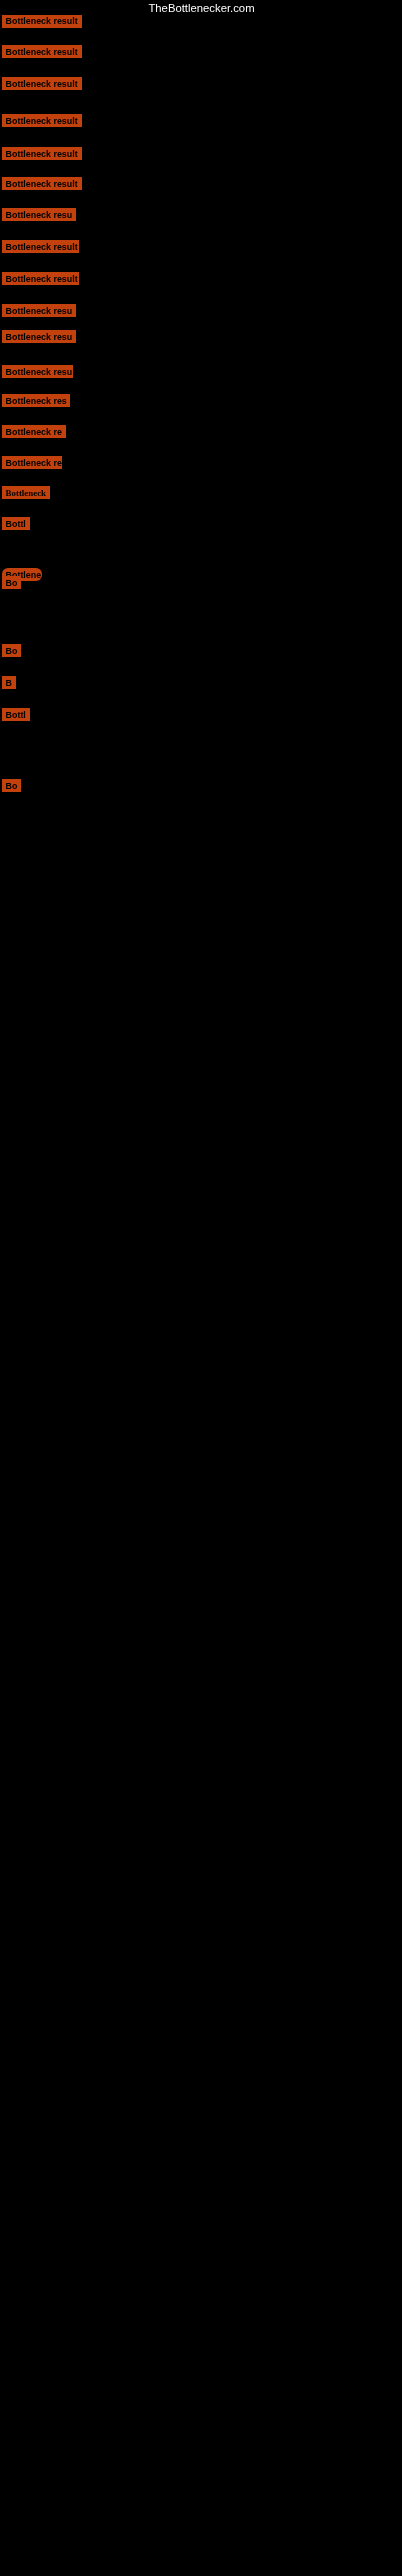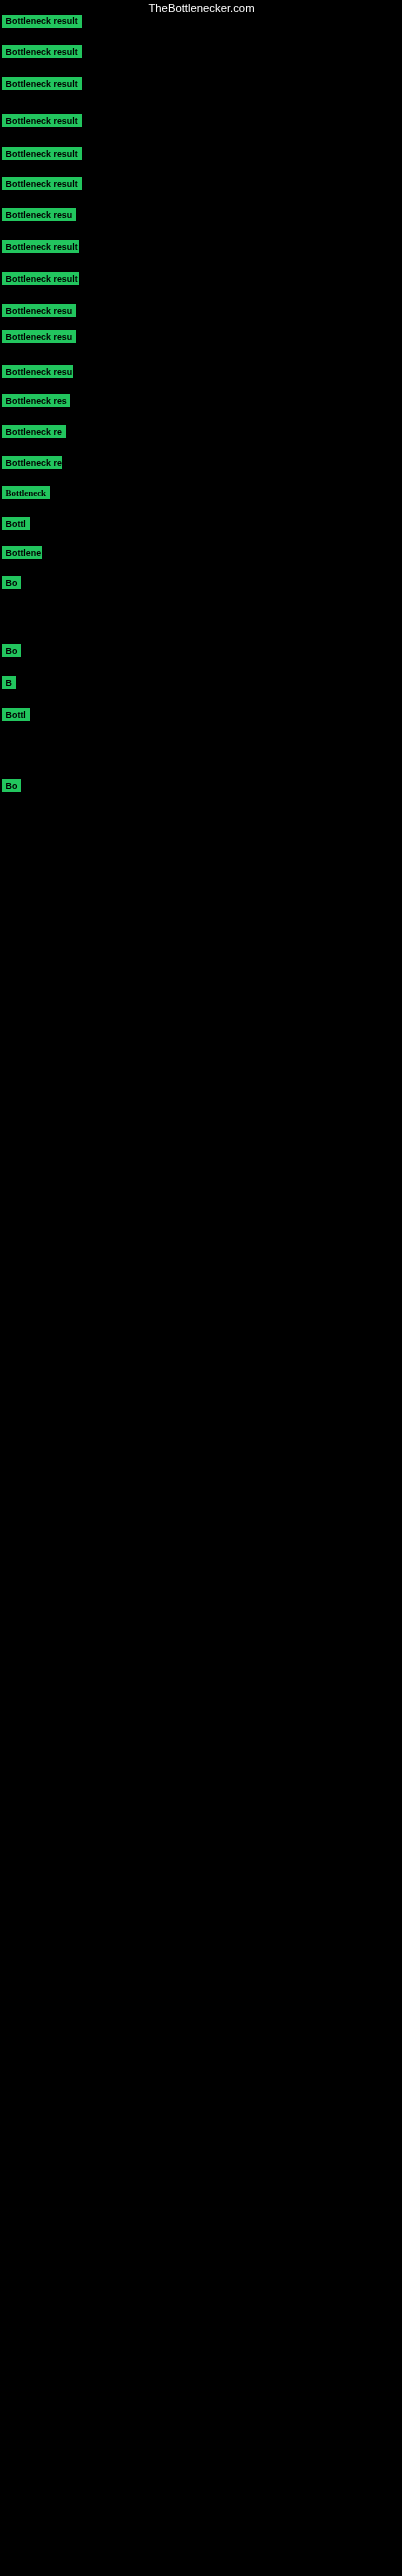--- a/index.html
+++ b/index.html
@@ -17,21 +17,21 @@
     .site-title {
       text-align: center;
       color: #fff;
       font-size: 11.3px;
       padding: 2px 0;
       position: absolute;
       width: 100%;
       top: 0;
     }
     .bottleneck-badge {
-      background-color: #22c55e;
+      background-color: #c2410c;
       color: #000;
       font-size: 8.9px;
       font-weight: bold;
       padding: 1.6px 4px;
       display: inline-block;
       position: absolute;
       left: 1.6px;
       white-space: nowrap;
       overflow: hidden;
       text-align: center;
@@ -53,20 +53,20 @@
     <div class="bottleneck-badge" style="top: 240px; max-width: 77px;">Bottleneck result</div>
     <div class="bottleneck-badge" style="top: 272px; max-width: 77px;">Bottleneck result</div>
     <div class="bottleneck-badge" style="top: 304px; max-width: 74px;">Bottleneck resu</div>
     <div class="bottleneck-badge" style="top: 330px; max-width: 74px;">Bottleneck resu</div>
     <div class="bottleneck-badge" style="top: 365px; max-width: 71px;">Bottleneck resu</div>
     <div class="bottleneck-badge" style="top: 394px; max-width: 68px;">Bottleneck res</div>
     <div class="bottleneck-badge" style="top: 425px; max-width: 64px;">Bottleneck re</div>
     <div class="bottleneck-badge" style="top: 456px; max-width: 60px;">Bottleneck res</div>
     <div class="bottleneck-badge" style="top: 486px; max-width: 53px; font-family: Liberation Serif, serif;">Bottleneck</div>
     <div class="bottleneck-badge" style="top: 517px; max-width: 47px;">Bottl</div>
-    <div class="bottleneck-badge" style="top: 546px; max-width: 40px;">Bottlene</div>
+    <div class="bottleneck-badge" style="top: 568px; max-width: 40px; border-radius: 6px;">Bottlene</div>
     <div class="bottleneck-badge" style="top: 576px; max-width: 34px;">Bo</div>
     <div class="bottleneck-badge" style="top: 644px; max-width: 27px;">Bo</div>
     <div class="bottleneck-badge" style="top: 676px; max-width: 17.7px;">B</div>
     <div class="bottleneck-badge" style="top: 708px; max-width: 31px;">Bottl</div>
     <div class="bottleneck-badge" style="top: 779px; max-width: 22.5px;">Bo</div>
   </div>
 
 
 </body></html>

